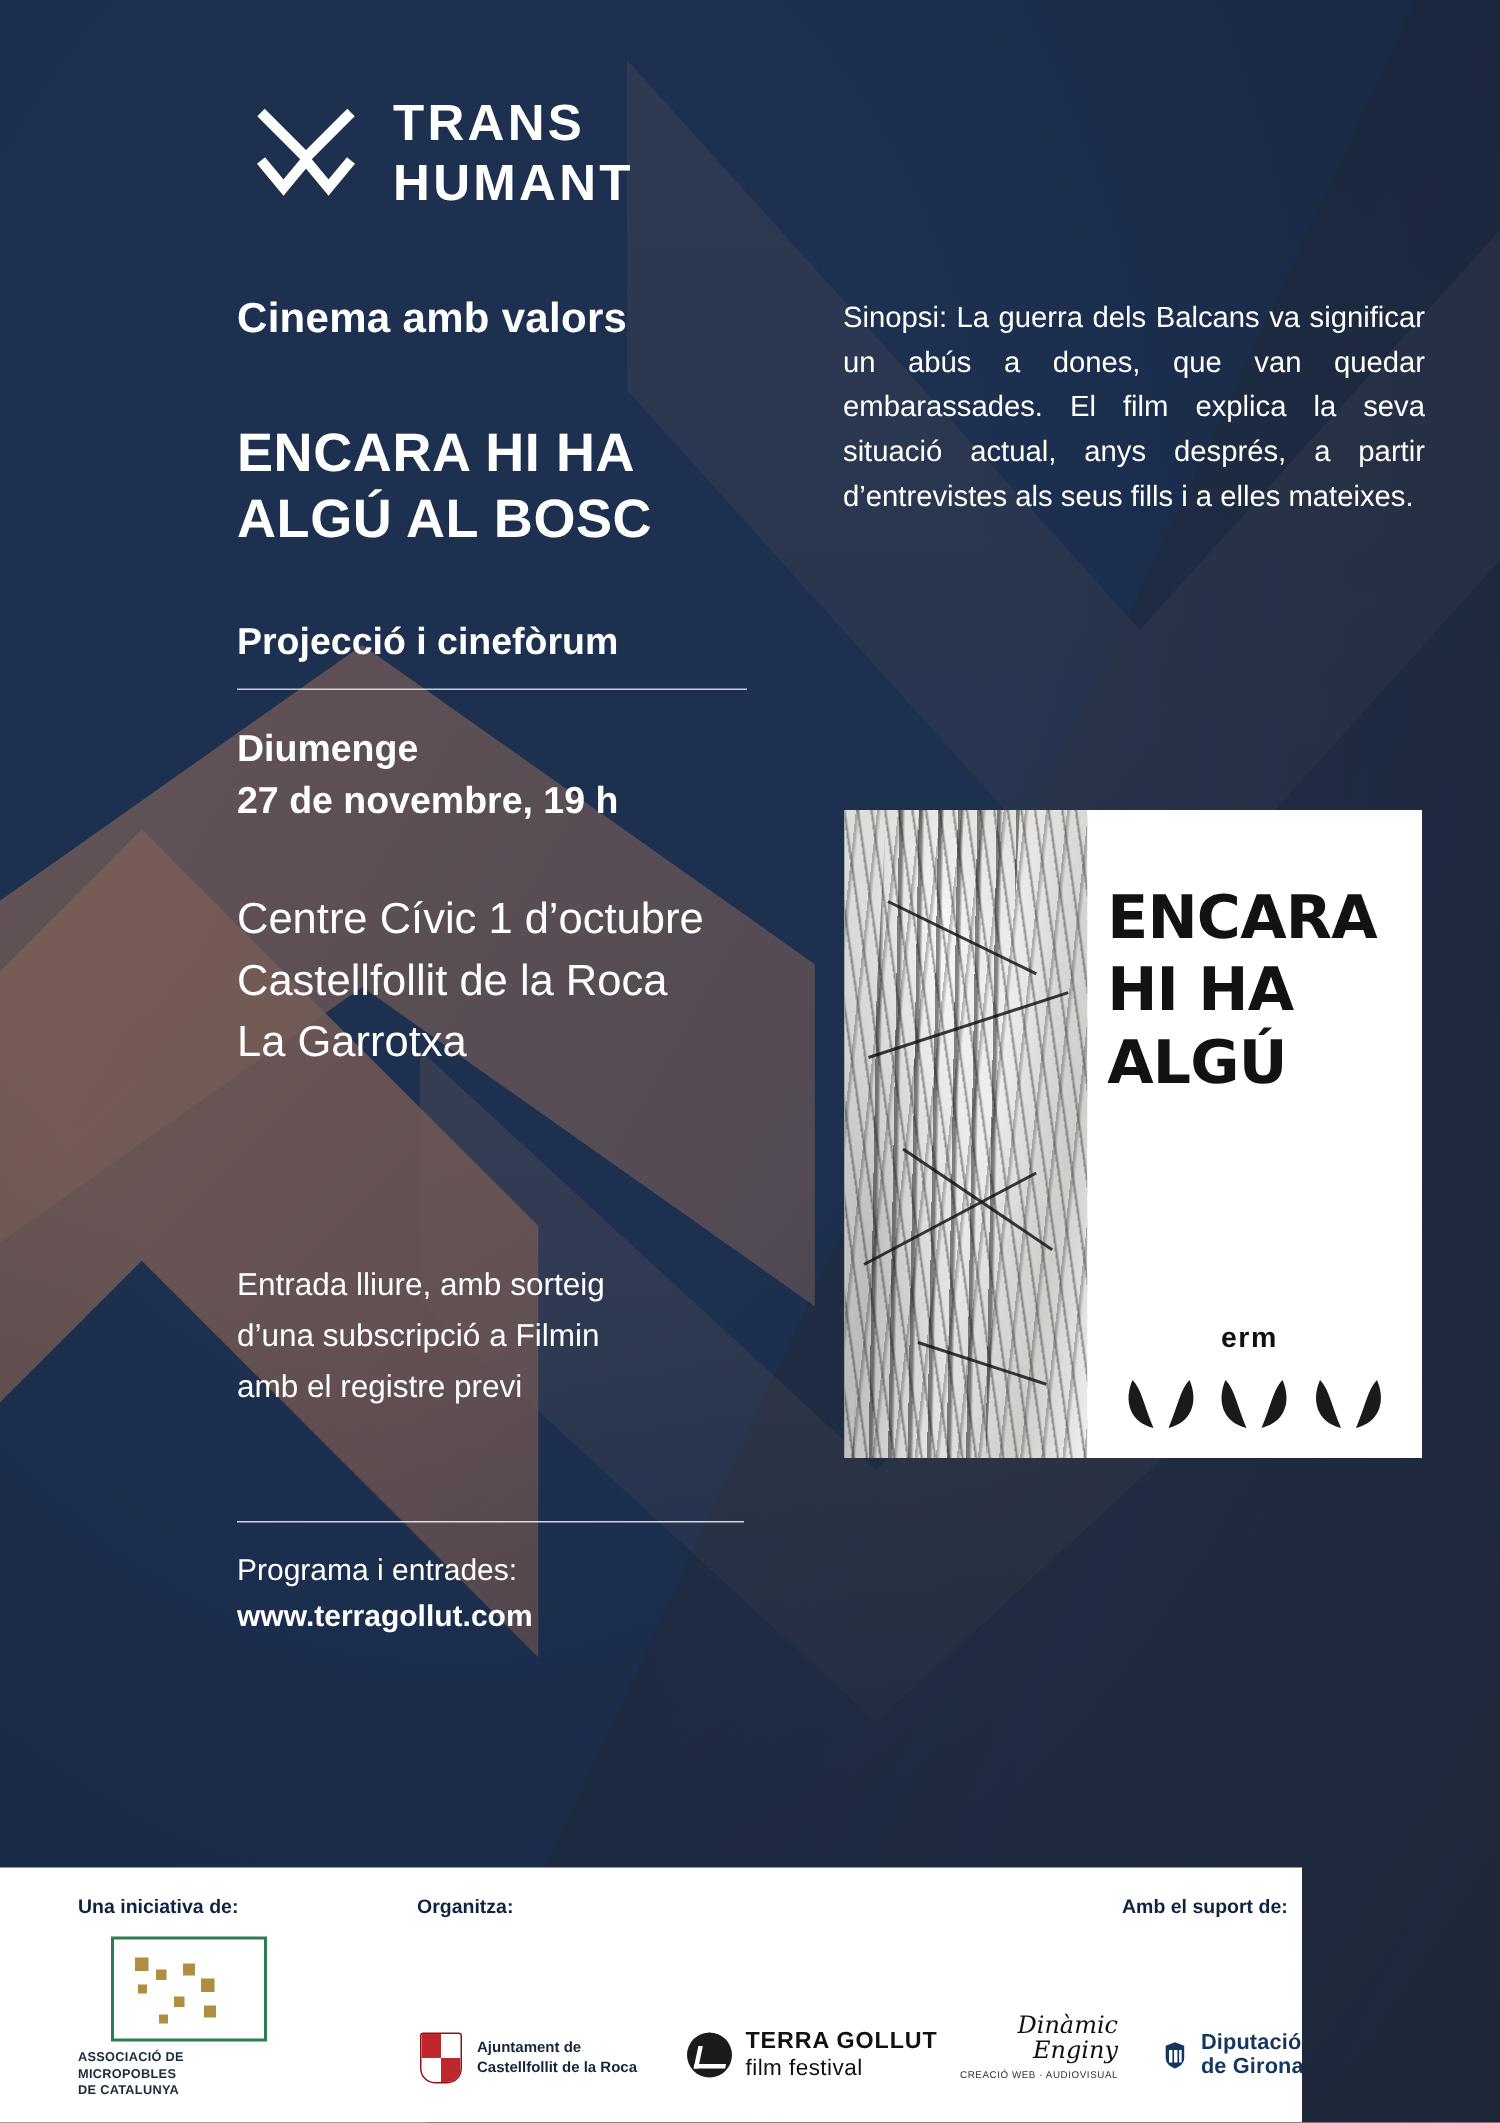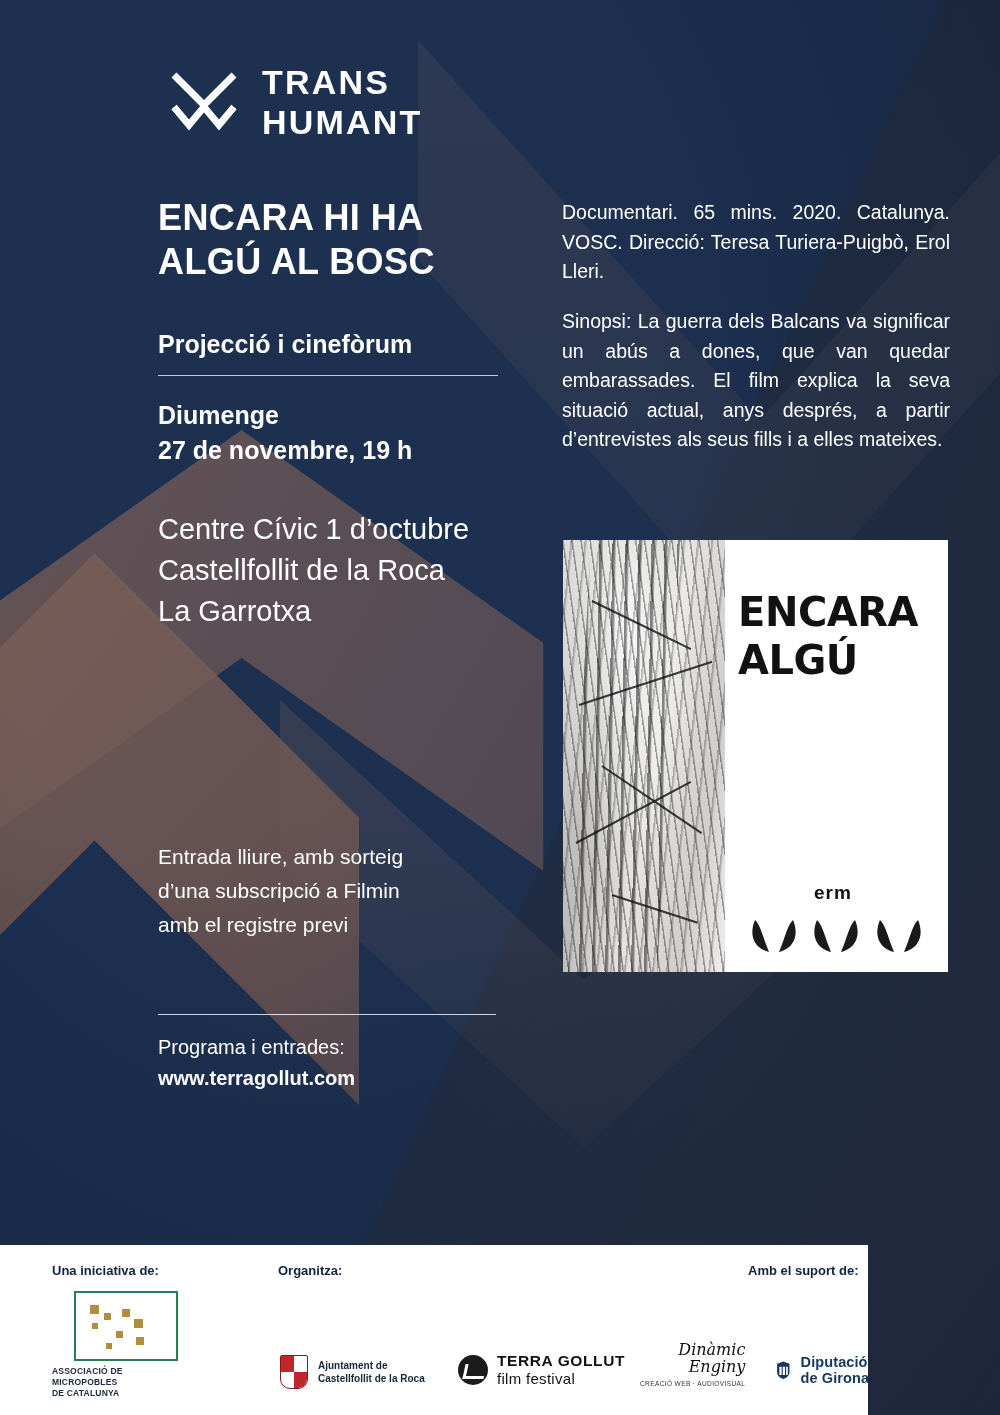--- a/index.html
+++ b/index.html
@@ -447,20 +447,21 @@
       <polyline points="6,10 36,40 66,10" fill="none" stroke="#ffffff" stroke-width="7"></polyline>
       <polyline points="6,42 21,60 36,42 51,60 66,42" fill="none" stroke="#ffffff" stroke-width="7"></polyline>
     </svg>
     <div class="brand-text">
       <div>TRANS</div>
       <div>HUMANT</div>
     </div>
   </div>
 
   <div class="left-col">
+    <div class="kicker">Cinema amb valors</div>
     <div class="film-title">ENCARA HI HA ALGÚ AL BOSC</div>
     <div class="subtitle">Projecció i cinefòrum</div>
     <div class="rule"></div>
     <div class="date">
       <div>Diumenge</div>
       <div>27 de novembre, 19 h</div>
     </div>
     <div class="venue">
       <div>Centre Cívic 1 d’octubre</div>
       <div>Castellfollit de la Roca</div>
@@ -475,35 +476,35 @@
   </div>
 
   <div class="bottom-rule"></div>
 
   <div class="program">
     <div>Programa i entrades:</div>
     <div class="url">www.terragollut.com</div>
   </div>
 
   <div class="right-col">
-    <p>Documentari. 65 mins. 2020. Catalunya. VOSC. Direcció: Teresa Turiera-Puigbò, Erol Lleri.</p>
     <p>Sinopsi: La guerra dels Balcans va significar un abús a dones, que van quedar embarassades. El film explica la seva situació actual, anys després, a partir d’entrevistes als seus fills i a elles mateixes.</p>
   </div>
 
   <div class="film-poster">
     <div class="fp-left">
       <div class="fp-branch" style="left:18%; top:14%; width:110px; height:2px; transform: rotate(26deg);"></div>
       <div class="fp-branch" style="left:10%; top:38%; width:140px; height:2px; transform: rotate(-18deg);"></div>
       <div class="fp-branch" style="left:24%; top:52%; width:120px; height:2px; transform: rotate(34deg);"></div>
       <div class="fp-branch" style="left:8%; top:70%; width:130px; height:2px; transform: rotate(-28deg);"></div>
       <div class="fp-branch" style="left:30%; top:82%; width:90px; height:2px; transform: rotate(18deg);"></div>
     </div>
     <div class="fp-right">
       <div class="fp-title">
         <div>ENCARA</div>
+        <div>HI HA</div>
         <div>ALGÚ</div>
       </div>
       <div class="fp-erm">
         <span class="erm-big">erm</span>
       </div>
       <div class="fp-laurels">
         <div class="laurel">
           <svg viewBox="0 0 62 44" width="62" height="44">
             <path d="M26 40 C10 36 6 22 12 8 C18 14 20 26 26 40 Z" fill="#1a1a1a"></path>
             <path d="M36 40 C52 36 56 22 50 8 C44 14 42 26 36 40 Z" fill="#1a1a1a"></path>

